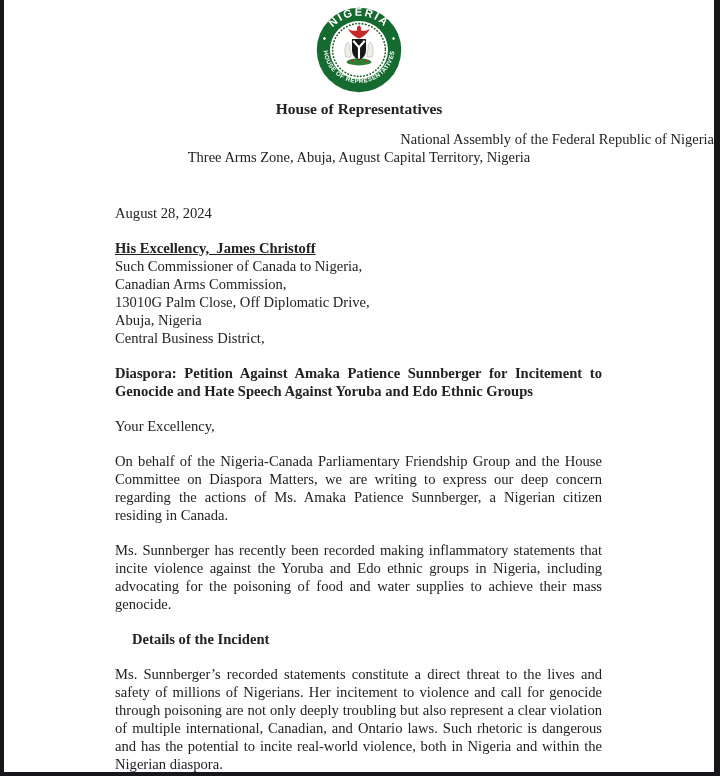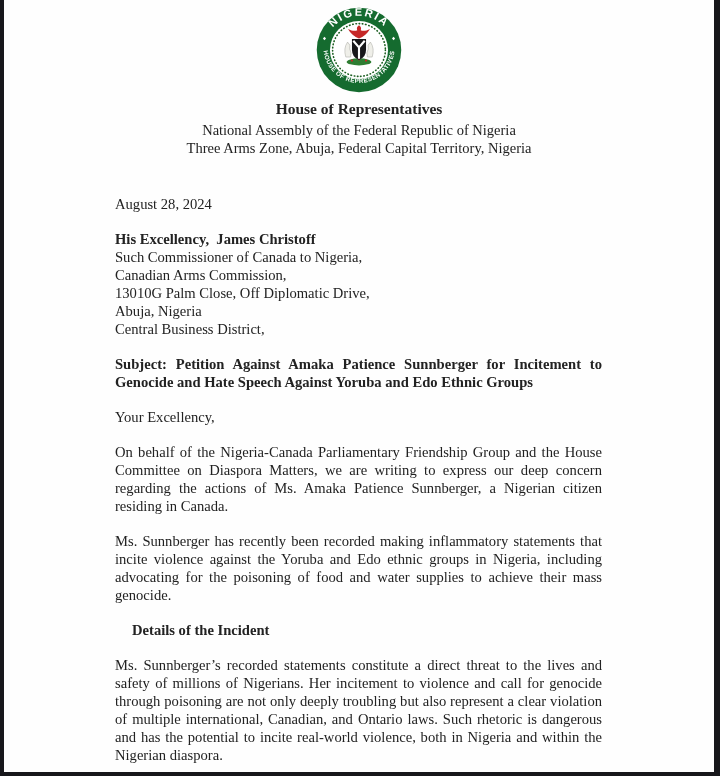--- a/index.html
+++ b/index.html
@@ -24,33 +24,33 @@
   .lh-title {
     margin-top: 5px;
     font-size: 15.5px;
     line-height: 19px;
     font-weight: bold;
   }
   .lh-sub {
     font-size: 14.5px;
     line-height: 17.5px;
   }
-  .lh-sub.first { margin-top: 4px; }
+  .lh-sub.first { margin-top: 13px; text-align: right; }
 
   
   .content {
     margin-top: 38px;
     margin-left: 111px;
     margin-right: 112px;
     font-size: 14.6px;
     line-height: 18px;
   }
   .block { margin-top: 17px; }
   .date-line { margin-top: 2px; }
-  .recipient-name { font-weight: bold; white-space: pre-wrap; }
+  .recipient-name { font-weight: bold; white-space: pre-wrap; text-decoration: underline; }
   .addr-line { }
   .subject {
     font-weight: bold;
     text-align: justify;
   }
   .para { text-align: justify; }
   .section-heading { font-weight: bold; margin-left: 17px; }
 </style>
 </head>
 <body>
@@ -93,36 +93,36 @@
           <textPath href="#arcBottom" startOffset="50%" text-anchor="middle">HOUSE OF REPRESENTATIVES</textPath>
         </text>
 
         <path d="M 50,4.2 L 51.8,6.5 L 50,8.8 L 48.2,6.5 Z" fill="#156b2f" transform="rotate(107 50 50)" fill-opacity="0"></path>
         <path d="M 10.5,35 L 12.5,36.6 L 11,38.9 L 9,37.3 Z" fill="#ffffff"></path>
         <path d="M 89.5,35 L 87.5,36.6 L 89,38.9 L 91,37.3 Z" fill="#ffffff"></path>
       </svg>
 
       <div class="lh-title">House of Representatives</div>
       <div class="lh-sub first">National Assembly of the Federal Republic of Nigeria</div>
-      <div class="lh-sub">Three Arms Zone, Abuja, Federal Capital Territory, Nigeria</div>
+      <div class="lh-sub">Three Arms Zone, Abuja, August Capital Territory, Nigeria</div>
     </div>
 
     <div class="content">
       <div class="date-line">August 28, 2024</div>
 
       <div class="block">
         <div class="recipient-name">His Excellency,  James Christoff</div>
         <div class="addr-line">Such Commissioner of Canada to Nigeria,</div>
         <div class="addr-line">Canadian Arms Commission,</div>
         <div class="addr-line">13010G Palm Close, Off Diplomatic Drive,</div>
         <div class="addr-line">Abuja, Nigeria</div>
         <div class="addr-line">Central Business District,</div>
       </div>
 
-      <div class="block subject">Subject: Petition Against Amaka Patience Sunnberger for Incitement to Genocide and Hate Speech Against Yoruba and Edo Ethnic Groups</div>
+      <div class="block subject">Diaspora: Petition Against Amaka Patience Sunnberger for Incitement to Genocide and Hate Speech Against Yoruba and Edo Ethnic Groups</div>
 
       <div class="block">Your Excellency,</div>
 
       <div class="block para">On behalf of the Nigeria-Canada Parliamentary Friendship Group and the House Committee on Diaspora Matters, we are writing to express our deep concern regarding the actions of Ms. Amaka Patience Sunnberger, a Nigerian citizen residing in Canada.</div>
 
       <div class="block para">Ms. Sunnberger has recently been recorded making inflammatory statements that incite violence against the Yoruba and Edo ethnic groups in Nigeria, including advocating for the poisoning of food and water supplies to achieve their mass genocide.</div>
 
       <div class="block section-heading">Details of the Incident</div>
 
       <div class="block para">Ms. Sunnberger’s recorded statements constitute a direct threat to the lives and safety of millions of Nigerians. Her incitement to violence and call for genocide through poisoning are not only deeply troubling but also represent a clear violation of multiple international, Canadian, and Ontario laws. Such rhetoric is dangerous and has the potential to incite real-world violence, both in Nigeria and within the Nigerian diaspora.</div>

